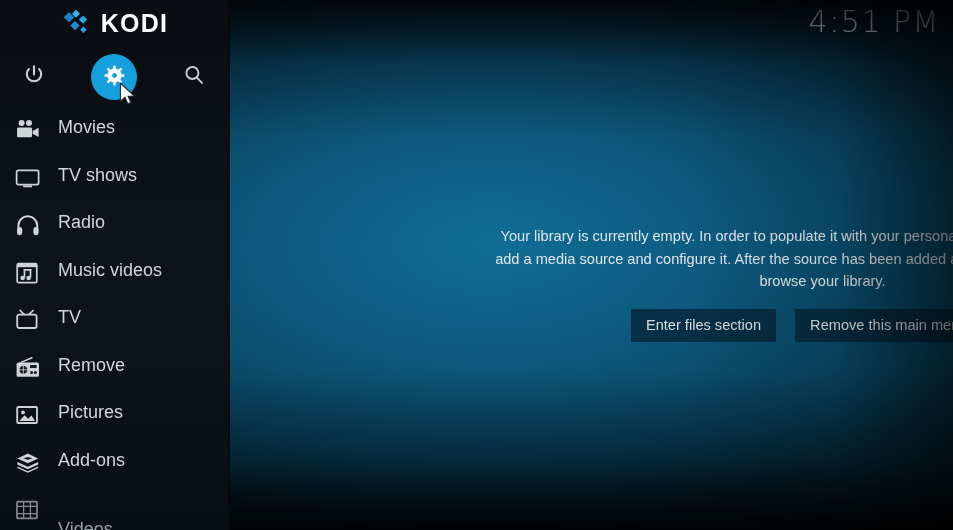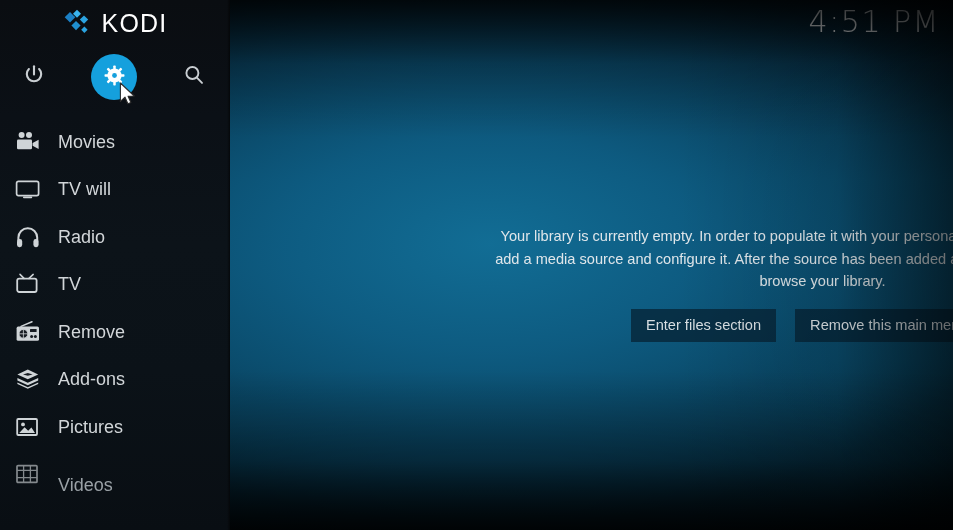--- a/index.html
+++ b/index.html
@@ -89,21 +89,21 @@
   .logo-mark {
     width: 30px; height: 28px;
     position: relative;
     margin-right: 9px;
     flex: none;
   }
   .logo-text {
     color: #ffffff;
     font-size: 25px;
     letter-spacing: 1.2px;
-    font-weight: 400;
+    font-weight: 700;
     line-height: 1;
   }
 
   
   .icon-row {
     position: absolute;
     left: 0; top: 48px;
     width: 230px; height: 58px;
   }
   .topicon {
@@ -129,21 +129,21 @@
   
   .menu {
     position: absolute;
     left: 0;
     top: 118px;
     width: 230px;
   }
   .menu-item {
     height: 47.5px;
     display: flex;
-    align-items: center;
+    align-items: flex-start;
     padding-left: 8px;
     box-sizing: border-box;
   }
   .menu-icon {
     width: 40px;
     display: flex;
     align-items: center;
     justify-content: center;
     flex: none;
   }
@@ -314,34 +314,50 @@
         <span class="menu-label">Movies</span>
       </div>
 
       <div class="menu-item">
         <span class="menu-icon">
           <svg width="26" height="24" viewBox="0 0 26 24" xmlns="http://www.w3.org/2000/svg">
             <rect x="1.6" y="4.4" width="22.0" height="14.2" rx="1.8" stroke="#cfd4d7" stroke-width="1.7" fill="none"></rect>
             <rect x="8.0" y="19.6" width="9.2" height="1.7" rx="0.8" fill="#cfd4d7"></rect>
           </svg>
         </span>
-        <span class="menu-label">TV will</span>
+        <span class="menu-label">TV shows</span>
       </div>
 
       <div class="menu-item">
         <span class="menu-icon">
           <svg width="26" height="24" viewBox="0 0 26 24" xmlns="http://www.w3.org/2000/svg">
             <path d="M3.4 15.6 V12.6 A9.4 9.4 0 0 1 22.2 12.6 V15.6" stroke="#cfd4d7" stroke-width="2.0" fill="none" stroke-linecap="round"></path>
             <rect x="2.0" y="14.0" width="5.2" height="8.2" rx="2.4" fill="#cfd4d7"></rect>
             <rect x="18.4" y="14.0" width="5.2" height="8.2" rx="2.4" fill="#cfd4d7"></rect>
           </svg>
         </span>
         <span class="menu-label">Radio</span>
       </div>
 
+      <div class="menu-item">
+        <span class="menu-icon">
+          <svg width="26" height="24" viewBox="0 0 26 24" xmlns="http://www.w3.org/2000/svg">
+            <rect x="2.2" y="2.6" width="19.6" height="19.0" rx="1.4" stroke="#cfd4d7" stroke-width="1.7" fill="none"></rect>
+            <rect x="2.2" y="2.6" width="19.6" height="3.6" fill="#cfd4d7"></rect>
+            <g fill="#cfd4d7">
+              <rect x="8.6" y="9.4" width="1.7" height="7.2"></rect>
+              <rect x="14.6" y="8.0" width="1.7" height="8.6"></rect>
+              <rect x="8.6" y="8.0" width="7.7" height="1.8"></rect>
+              <circle cx="7.6" cy="17.0" r="2.3"></circle>
+              <circle cx="13.6" cy="17.0" r="2.3"></circle>
+            </g>
+          </svg>
+        </span>
+        <span class="menu-label">Music videos</span>
+      </div>
 
       <div class="menu-item">
         <span class="menu-icon">
           <svg width="26" height="24" viewBox="0 0 26 24" xmlns="http://www.w3.org/2000/svg">
             <path d="M9.0 6.4 L5.0 2.4 M14.0 6.4 L18.2 2.4" stroke="#cfd4d7" stroke-width="1.5" stroke-linecap="round" fill="none"></path>
             <rect x="2.2" y="6.6" width="19.4" height="13.4" rx="2.0" stroke="#cfd4d7" stroke-width="1.8" fill="none"></rect>
           </svg>
         </span>
         <span class="menu-label">TV</span>
       </div>
@@ -358,38 +374,38 @@
             <circle cx="16.6" cy="16.6" r="1.5" fill="#171c22"></circle>
             <circle cx="20.4" cy="16.6" r="1.5" fill="#171c22"></circle>
           </svg>
         </span>
         <span class="menu-label">Remove</span>
       </div>
 
       <div class="menu-item">
         <span class="menu-icon">
           <svg width="26" height="24" viewBox="0 0 26 24" xmlns="http://www.w3.org/2000/svg">
+            <rect x="2.2" y="4.0" width="19.8" height="16.0" rx="1.0" stroke="#cfd4d7" stroke-width="1.8" fill="none"></rect>
+            <circle cx="8.0" cy="9.4" r="1.9" fill="#cfd4d7"></circle>
+            <path d="M4.2 18.0 L9.6 12.2 L13.2 15.8 L16.4 12.6 L20.0 18.0 Z" fill="#cfd4d7"></path>
+          </svg>
+        </span>
+        <span class="menu-label">Pictures</span>
+      </div>
+
+      <div class="menu-item">
+        <span class="menu-icon">
+          <svg width="26" height="24" viewBox="0 0 26 24" xmlns="http://www.w3.org/2000/svg">
             <path d="M12.8 2.6 L23.2 7.4 L12.8 12.2 L2.4 7.4 Z" fill="#cfd4d7"></path>
             <path d="M12.8 6.0 L17.6 7.4 L12.8 8.8 L8.0 7.4 Z" fill="#171c22"></path>
             <path d="M2.4 11.0 L12.8 15.8 L23.2 11.0 L23.2 13.4 L12.8 18.2 L2.4 13.4 Z" fill="#cfd4d7"></path>
             <path d="M2.4 15.4 L12.8 20.2 L23.2 15.4 L23.2 17.0 L12.8 21.8 L2.4 17.0 Z" fill="#cfd4d7"></path>
           </svg>
         </span>
         <span class="menu-label">Add-ons</span>
-      </div>
-
-      <div class="menu-item">
-        <span class="menu-icon">
-          <svg width="26" height="24" viewBox="0 0 26 24" xmlns="http://www.w3.org/2000/svg">
-            <rect x="2.2" y="4.0" width="19.8" height="16.0" rx="1.0" stroke="#cfd4d7" stroke-width="1.8" fill="none"></rect>
-            <circle cx="8.0" cy="9.4" r="1.9" fill="#cfd4d7"></circle>
-            <path d="M4.2 18.0 L9.6 12.2 L13.2 15.8 L16.4 12.6 L20.0 18.0 Z" fill="#cfd4d7"></path>
-          </svg>
-        </span>
-        <span class="menu-label">Pictures</span>
       </div>
 
       <div class="menu-item dim">
         <span class="menu-icon">
           <svg width="26" height="24" viewBox="0 0 26 24" xmlns="http://www.w3.org/2000/svg">
             <rect x="2.0" y="3.6" width="20.0" height="16.8" rx="1.0" stroke="#cfd4d7" stroke-width="1.7" fill="none"></rect>
             <g stroke="#cfd4d7" stroke-width="1.3">
               <path d="M2.0 8.4 H22.0 M2.0 15.6 H22.0 M8.6 3.6 V20.4 M15.4 3.6 V20.4"></path>
             </g>
           </svg>

